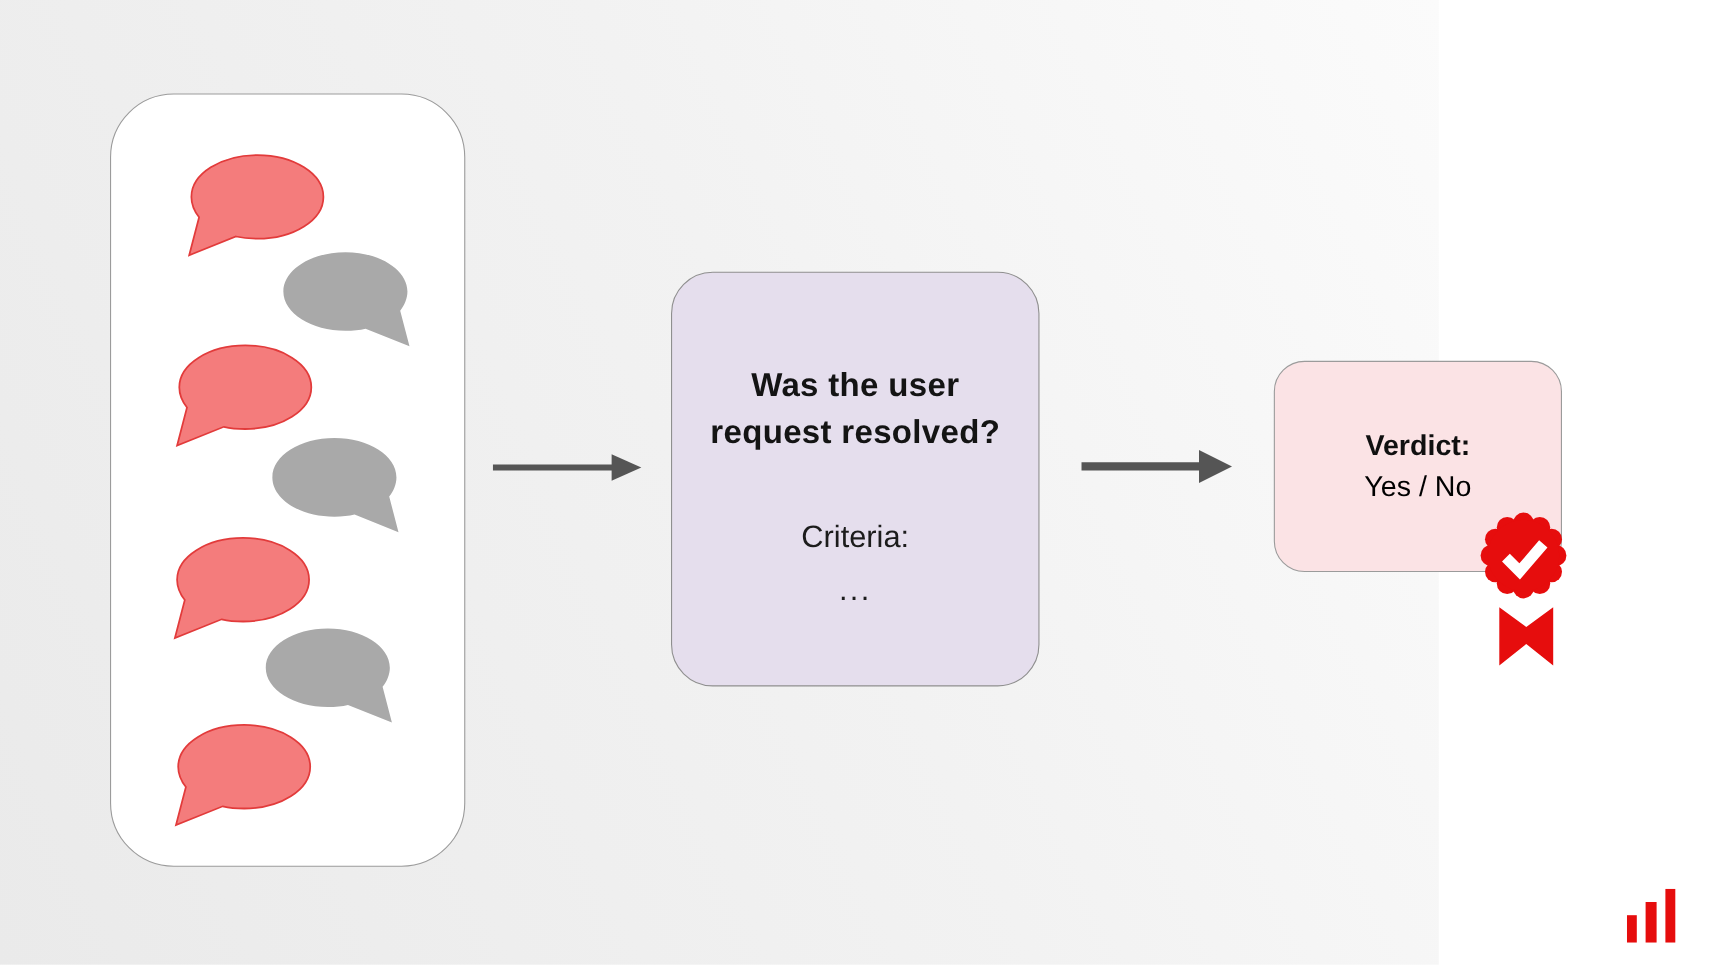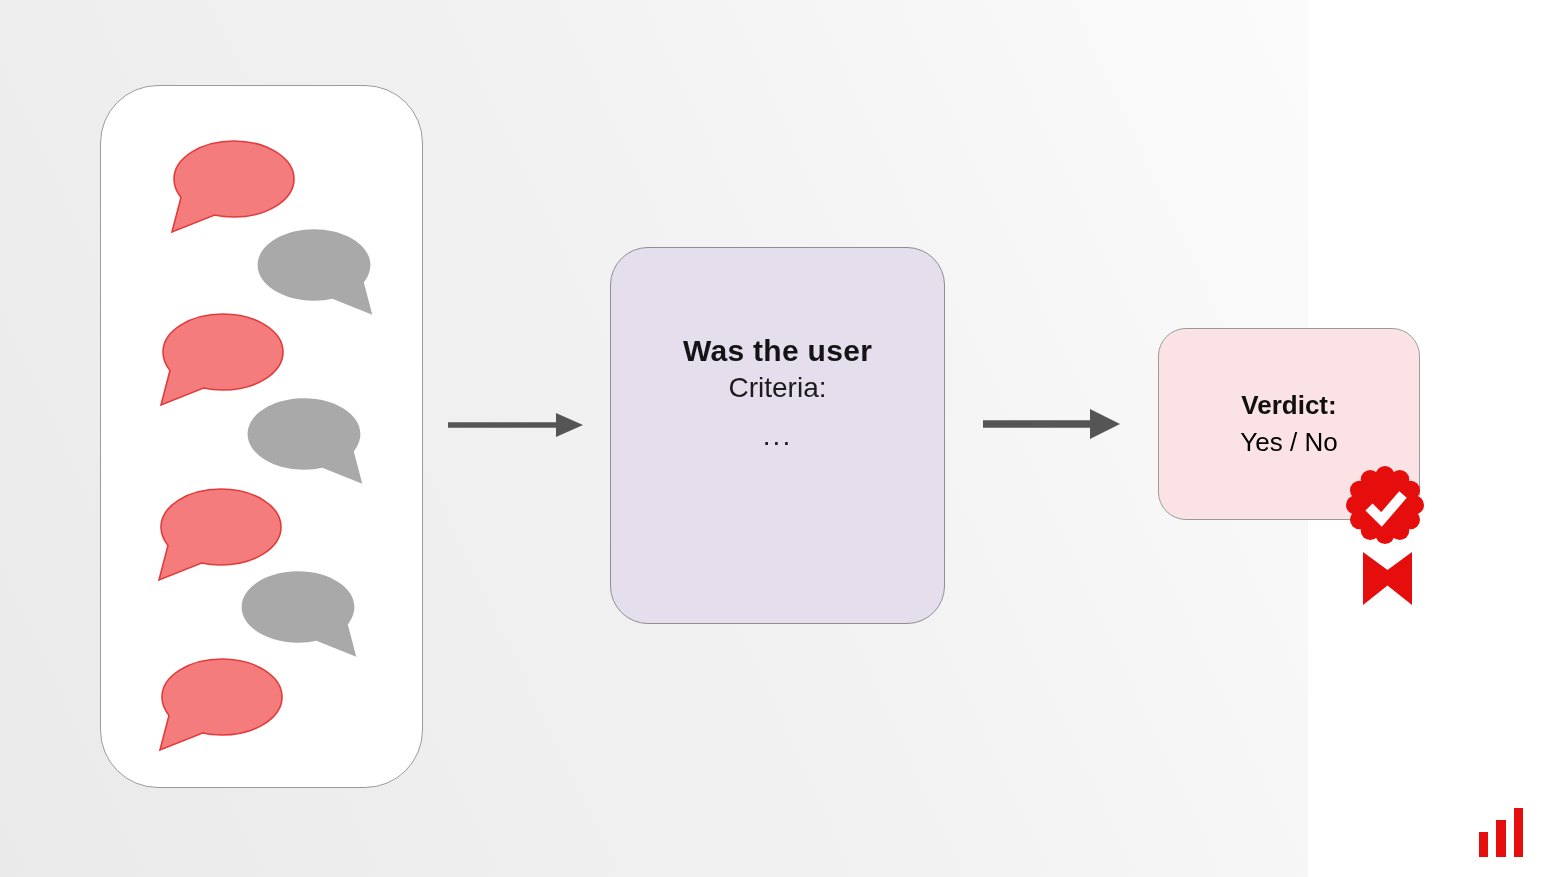--- a/index.html
+++ b/index.html
@@ -39,21 +39,21 @@
     background:var(--judge-bg,#e5deed);
     border:1px solid #8f8f8f;border-radius:38px;box-sizing:border-box;
     display:flex;flex-direction:column;align-items:center;text-align:center;
     color:var(--text-dark,#141414);
   }
   .judge-title{
     margin-top:81px;font-size:30px;font-weight:bold;line-height:43px;
     letter-spacing:0.3px;
   }
   .judge-title span{display:block;}
-  .judge-criteria{font-size:28px;font-weight:400;color:#1c1c1c;}
+  .judge-criteria{margin-top:57px;font-size:28px;font-weight:400;color:#1c1c1c;}
   .judge-ellipsis{margin-top:16px;font-size:28px;font-weight:400;color:#1c1c1c;letter-spacing:2px;}
 
   
   .verdict-box{
     position:absolute;left:1158px;top:328px;width:262px;height:192px;
     background:var(--verdict-bg,#fbe3e5);
     border:1px solid var(--panel-border,#9b9b9b);border-radius:28px;box-sizing:border-box;
     display:flex;flex-direction:column;align-items:center;justify-content:center;
     text-align:center;color:#101010;gap:6px;
   }
@@ -116,20 +116,21 @@
     </div>
 
   <svg class="arrow arrow-1" width="136" height="30" viewBox="0 0 136 30">
     <line x1="0" y1="15" x2="112" y2="15" style="stroke:var(--arrow,#555);" stroke-width="5.5"></line>
     <polygon points="108,3 135,15 108,27" style="fill:var(--arrow,#555);"></polygon>
   </svg>
 
   <div class="judge-box">
     <div class="judge-title">
       <span>Was the user</span>
+      <span>request resolved?</span>
     </div>
     <div class="judge-criteria">Criteria:</div>
     <div class="judge-ellipsis">...</div>
   </div>
 
   <svg class="arrow arrow-2" width="138" height="34" viewBox="0 0 138 34">
     <line x1="0" y1="17" x2="112" y2="17" style="stroke:var(--arrow,#555);" stroke-width="7.5"></line>
     <polygon points="107,2 137,17 107,32" style="fill:var(--arrow,#555);"></polygon>
   </svg>
 

